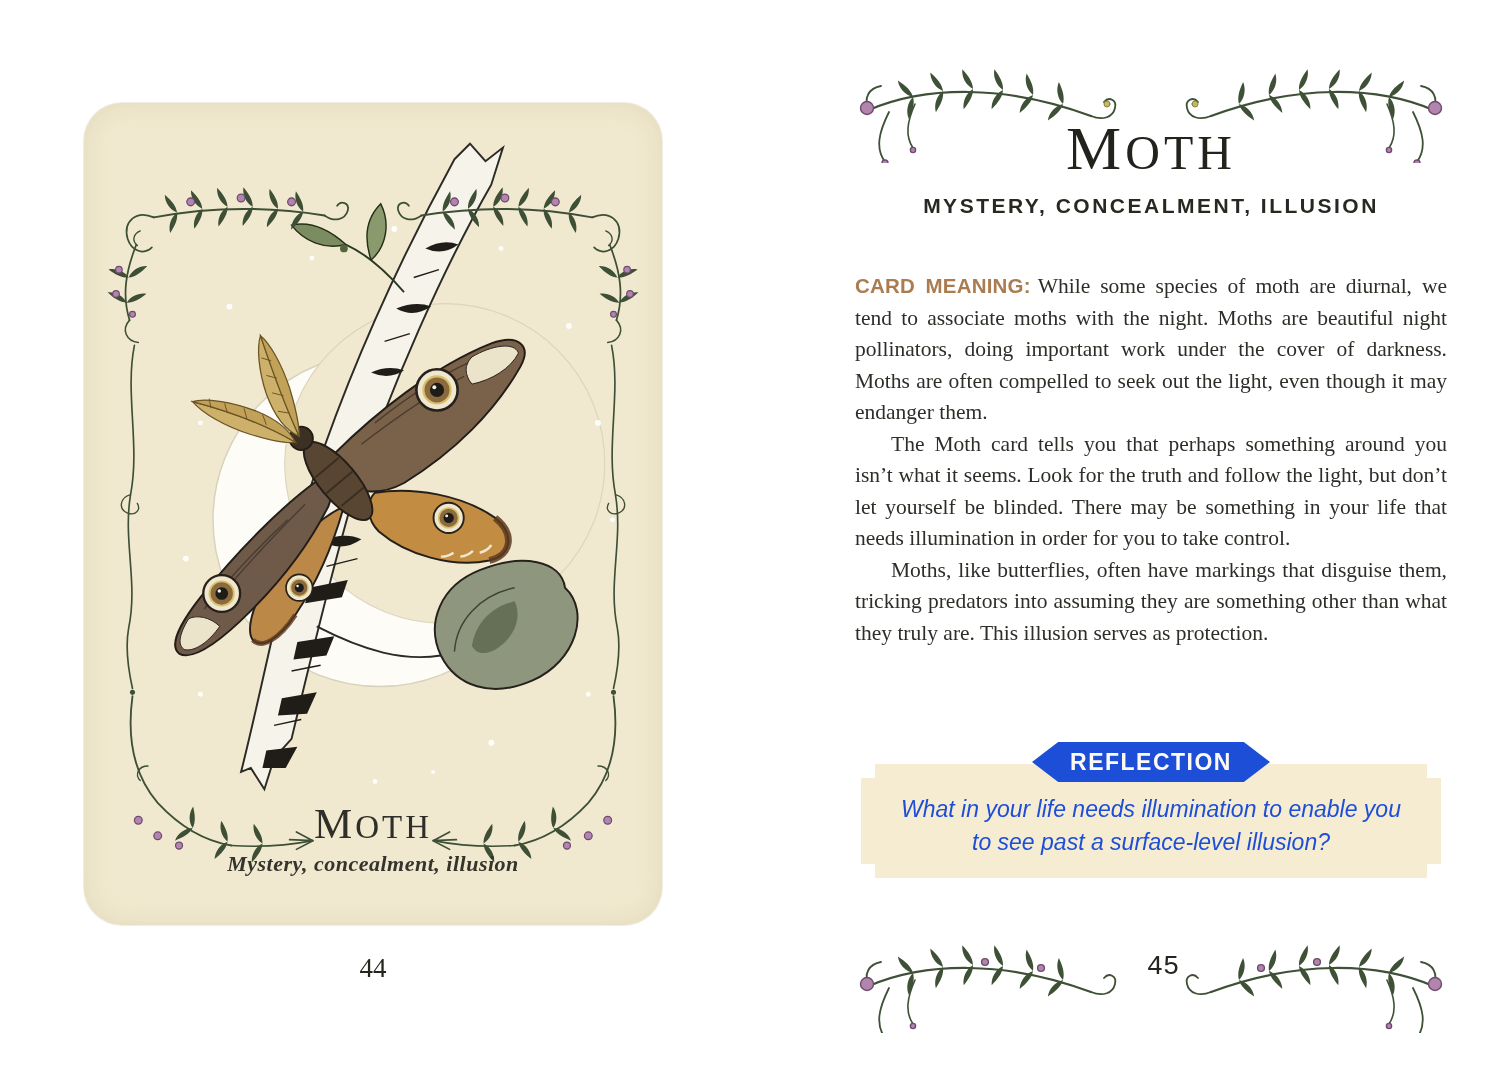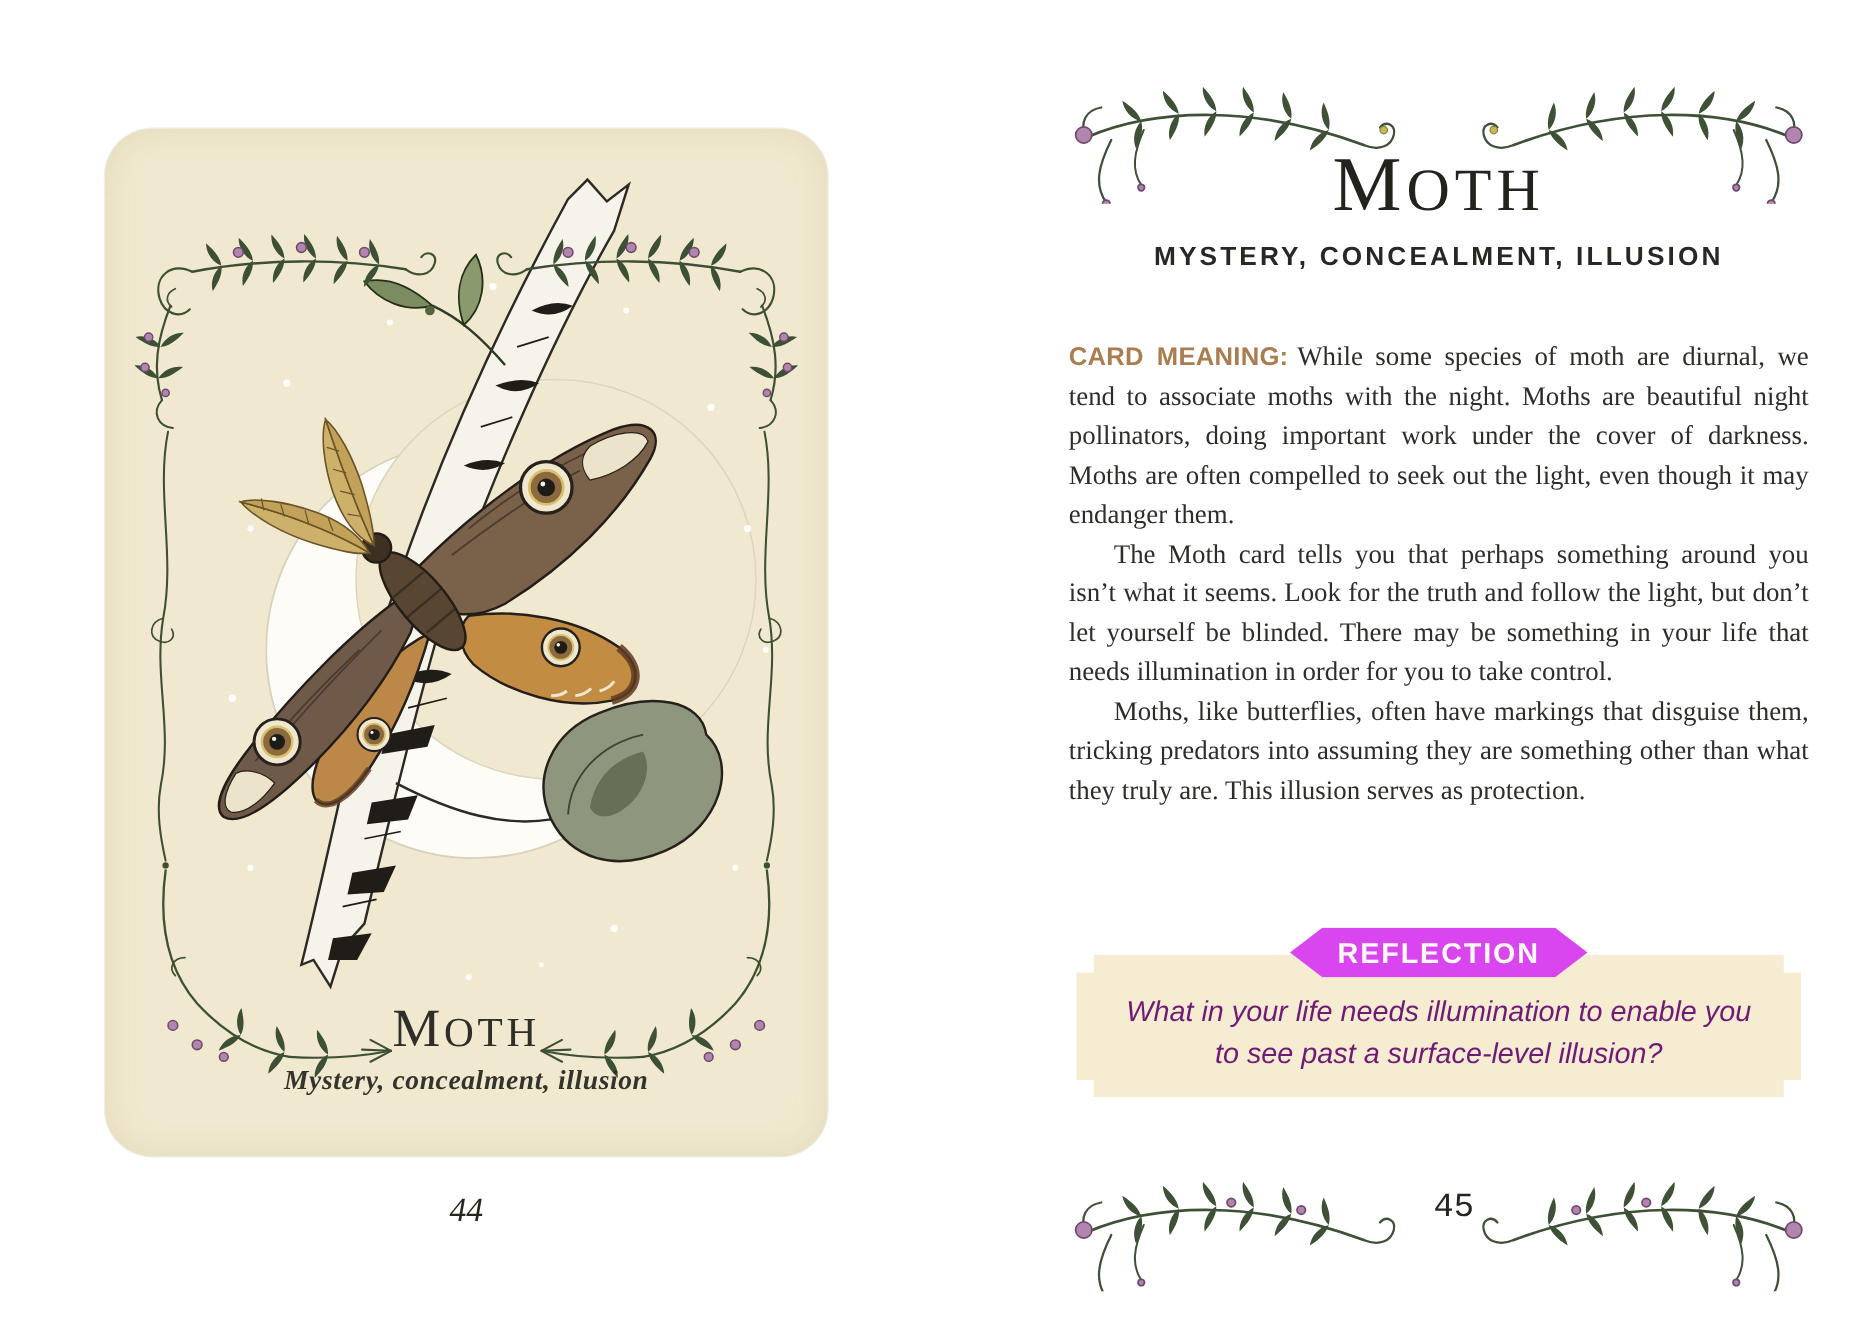--- a/index.html
+++ b/index.html
@@ -11,52 +11,52 @@
   .tarot-card{position:absolute;left:84px;top:103px;width:578px;height:822px;
               background:#f0e9cf;border-radius:38px;overflow:hidden;
               box-shadow:0 0 0 1px rgba(120,105,60,.12), inset 0 0 26px rgba(170,150,95,.18);}
   .card-svg{position:absolute;left:0;top:0;width:100%;height:100%;}
   .card-text{position:absolute;left:0;right:0;top:700px;text-align:center;color:#2f2e28;}
   .card-title{font-size:33px;letter-spacing:3px;line-height:42px;font-weight:normal;margin:0;}
   .card-title::first-letter{font-size:43px;}
   .card-subtitle{font-style:italic;font-size:22px;line-height:28px;margin:2px 0 0 0;font-weight:bold;
                  letter-spacing:.5px;color:#34332c;}
   .pagenum{font-size:27px;color:#26261f;text-align:center;}
-  .pagenum-left{position:absolute;left:84px;width:578px;top:953px;font-style:italic;}
+  .pagenum-left{position:absolute;left:84px;width:578px;top:953px;}
 
   
   .page-right{position:absolute;left:750px;top:0;width:750px;height:1071px;}
   .right-col{position:absolute;left:105px;top:0;width:592px;}
   .orn-top{position:absolute;left:0;top:58px;width:592px;height:105px;}
   .rp-title{position:absolute;left:0;top:116px;width:592px;text-align:center;margin:0;
             font-weight:normal;font-size:48px;line-height:64px;letter-spacing:4px;color:#23231e;}
   .rp-title::first-letter{font-size:62px;}
   .rp-subtitle{position:absolute;left:0;top:194px;width:592px;text-align:center;margin:0;
                font-family:"Liberation Sans",sans-serif;font-weight:bold;font-size:21px;
                letter-spacing:2.5px;color:#282823;}
   .body-copy{position:absolute;left:0;top:270px;width:592px;text-align:justify;
              font-size:21.5px;line-height:31.5px;color:#2e2e29;}
   .body-copy p{margin:0;}
   .body-copy p + p{text-indent:36px;}
   .lead-label{font-family:"Liberation Sans",sans-serif;font-weight:bold;color:#ab7c50;
               font-size:20.5px;letter-spacing:.2px;margin-right:7px;}
   .reflection{position:absolute;left:0;top:742px;width:592px;}
   .refl-banner{position:relative;z-index:2;width:238px;height:40px;margin:0 auto;
-               background:#d946ef;color:#fdfaf2;text-align:center;line-height:40px;
+               background:#1d4ed8;color:#fdfaf2;text-align:center;line-height:40px;
                font-family:"Liberation Sans",sans-serif;font-weight:bold;font-size:23px;
                letter-spacing:1.5px;
                clip-path:polygon(0 50%,11% 0,89% 0,100% 50%,89% 100%,11% 100%);}
   .refl-box{position:relative;margin:-18px 6px 0 6px;height:114px;background:#f5ecd2;
             display:flex;align-items:center;justify-content:center;
             clip-path:polygon(0 14px,14px 14px,14px 0,calc(100% - 14px) 0,calc(100% - 14px) 14px,100% 14px,
                        100% calc(100% - 14px),calc(100% - 14px) calc(100% - 14px),calc(100% - 14px) 100%,
                        14px 100%,14px calc(100% - 14px),0 calc(100% - 14px));}
   .refl-question{max-width:505px;margin:10px auto 0 auto;text-align:center;
                  font-family:"Liberation Sans",sans-serif;font-style:italic;font-size:23px;
-                 line-height:33px;color:#701a75;}
+                 line-height:33px;color:#1d4ed8;}
   .orn-bottom{position:absolute;left:0;top:928px;width:592px;height:105px;}
   .pagenum-right{position:absolute;left:12px;top:952px;width:592px;font-family:Liberation Mono, monospace;}
 </style>
 </head>
 <body>
 
 <div class="spread">
 
   <div class="page-left">
     <div class="tarot-card">

